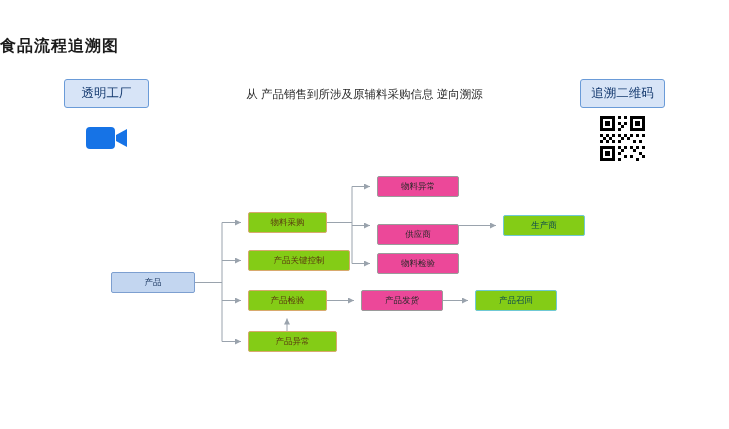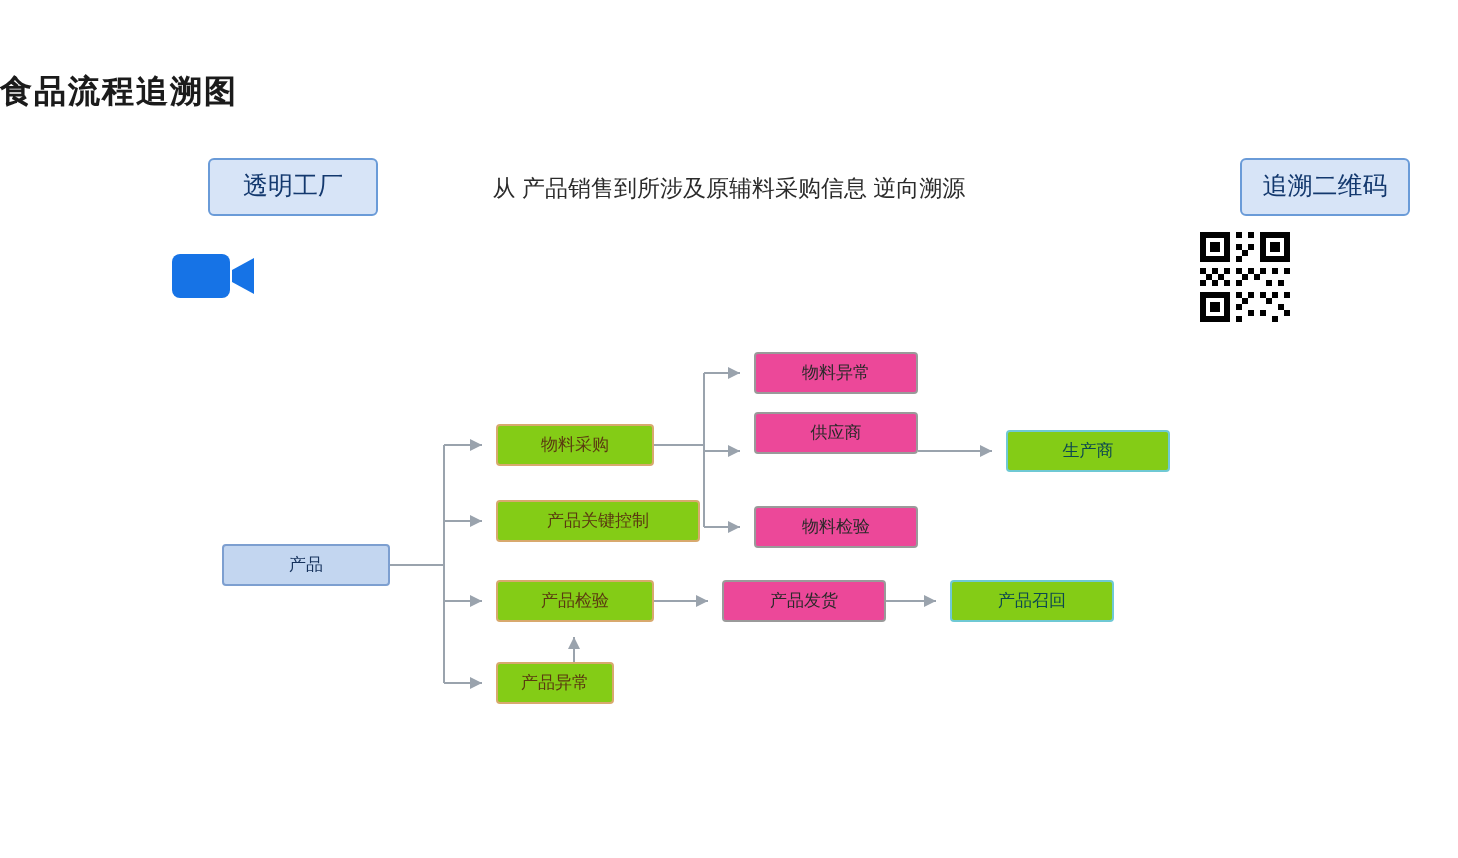--- a/index.html
+++ b/index.html
@@ -44,21 +44,20 @@
     position: absolute;
     border: 1px solid #6a9bd8;
     background: #d7e4f7;
     border-radius: 3px;
     color: #13386e;
     font-size: 12.5px;
     display: flex;
     align-items: center;
     justify-content: center;
     box-sizing: border-box;
-    margin-left: 40px;
   }
   #tag-left {
     left: 64px;
     top: 79px;
     width: 85px;
     height: 29px;
   }
   #tag-right {
     left: 580px;
     top: 79px;
@@ -221,27 +220,27 @@
 </div>
 <div class="node n-orange" id="node-material-purchase" style="left: 248px; top: 212px; width: 79px; height: 21px;">
   <span>物料采购</span>
 </div>
 <div class="node n-orange" id="node-product-key-control" style="left: 248px; top: 250px; width: 102px; height: 21px; text-align: center;">
   <span>产品关键控制</span>
 </div>
 <div class="node n-orange" id="node-product-inspection" style="left: 248px; top: 290px; width: 79px; height: 21px;">
   <span>产品检验</span>
 </div>
-<div class="node n-orange" id="node-product-abnormal" style="left: 248px; top: 331px; width: 59px; height: 21px;">
+<div class="node n-orange" id="node-product-abnormal" style="left: 248px; top: 331px; width: 89px; height: 21px;">
   <span>产品异常</span>
 </div>
 <div class="node n-gray" id="node-material-abnormal" style="left: 377px; top: 176px; width: 82px; height: 21px;">
   <span>物料异常</span>
 </div>
-<div class="node n-gray" id="node-supplier" style="left: 377px; top: 206px; width: 82px; height: 21px; text-align: center;">
+<div class="node n-gray" id="node-supplier" style="left: 377px; top: 224px; width: 82px; height: 21px; text-align: center;">
   <span>供应商</span>
 </div>
 <div class="node n-gray" id="node-material-inspection" style="left: 377px; top: 253px; width: 82px; height: 21px;">
   <span>物料检验</span>
 </div>
 <div class="node n-gray" id="node-product-shipment" style="left: 361px; top: 290px; width: 82px; height: 21px;">
   <span>产品发货</span>
 </div>
 <div class="node n-cyan" id="node-manufacturer" style="left: 503px; top: 215px; width: 82px; height: 21px;">
   <span>生产商</span>

